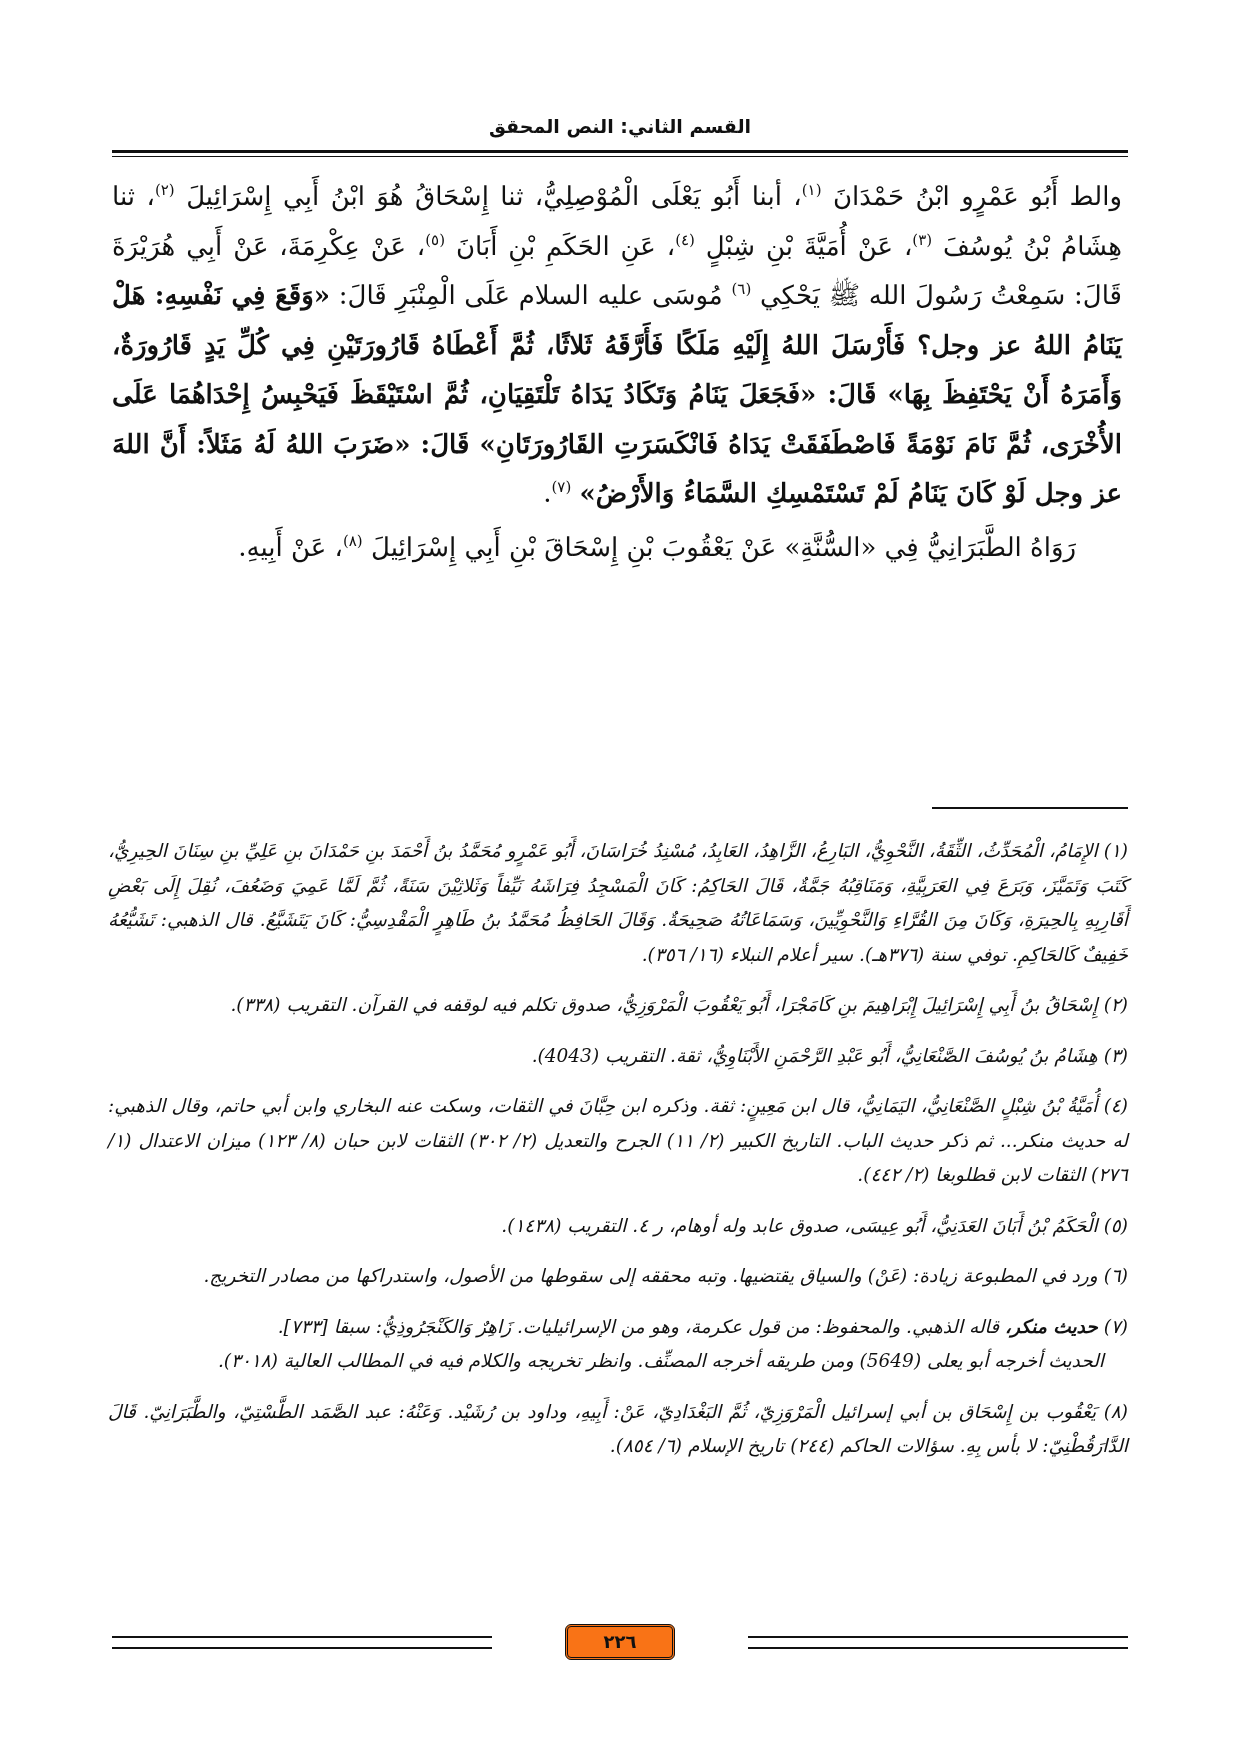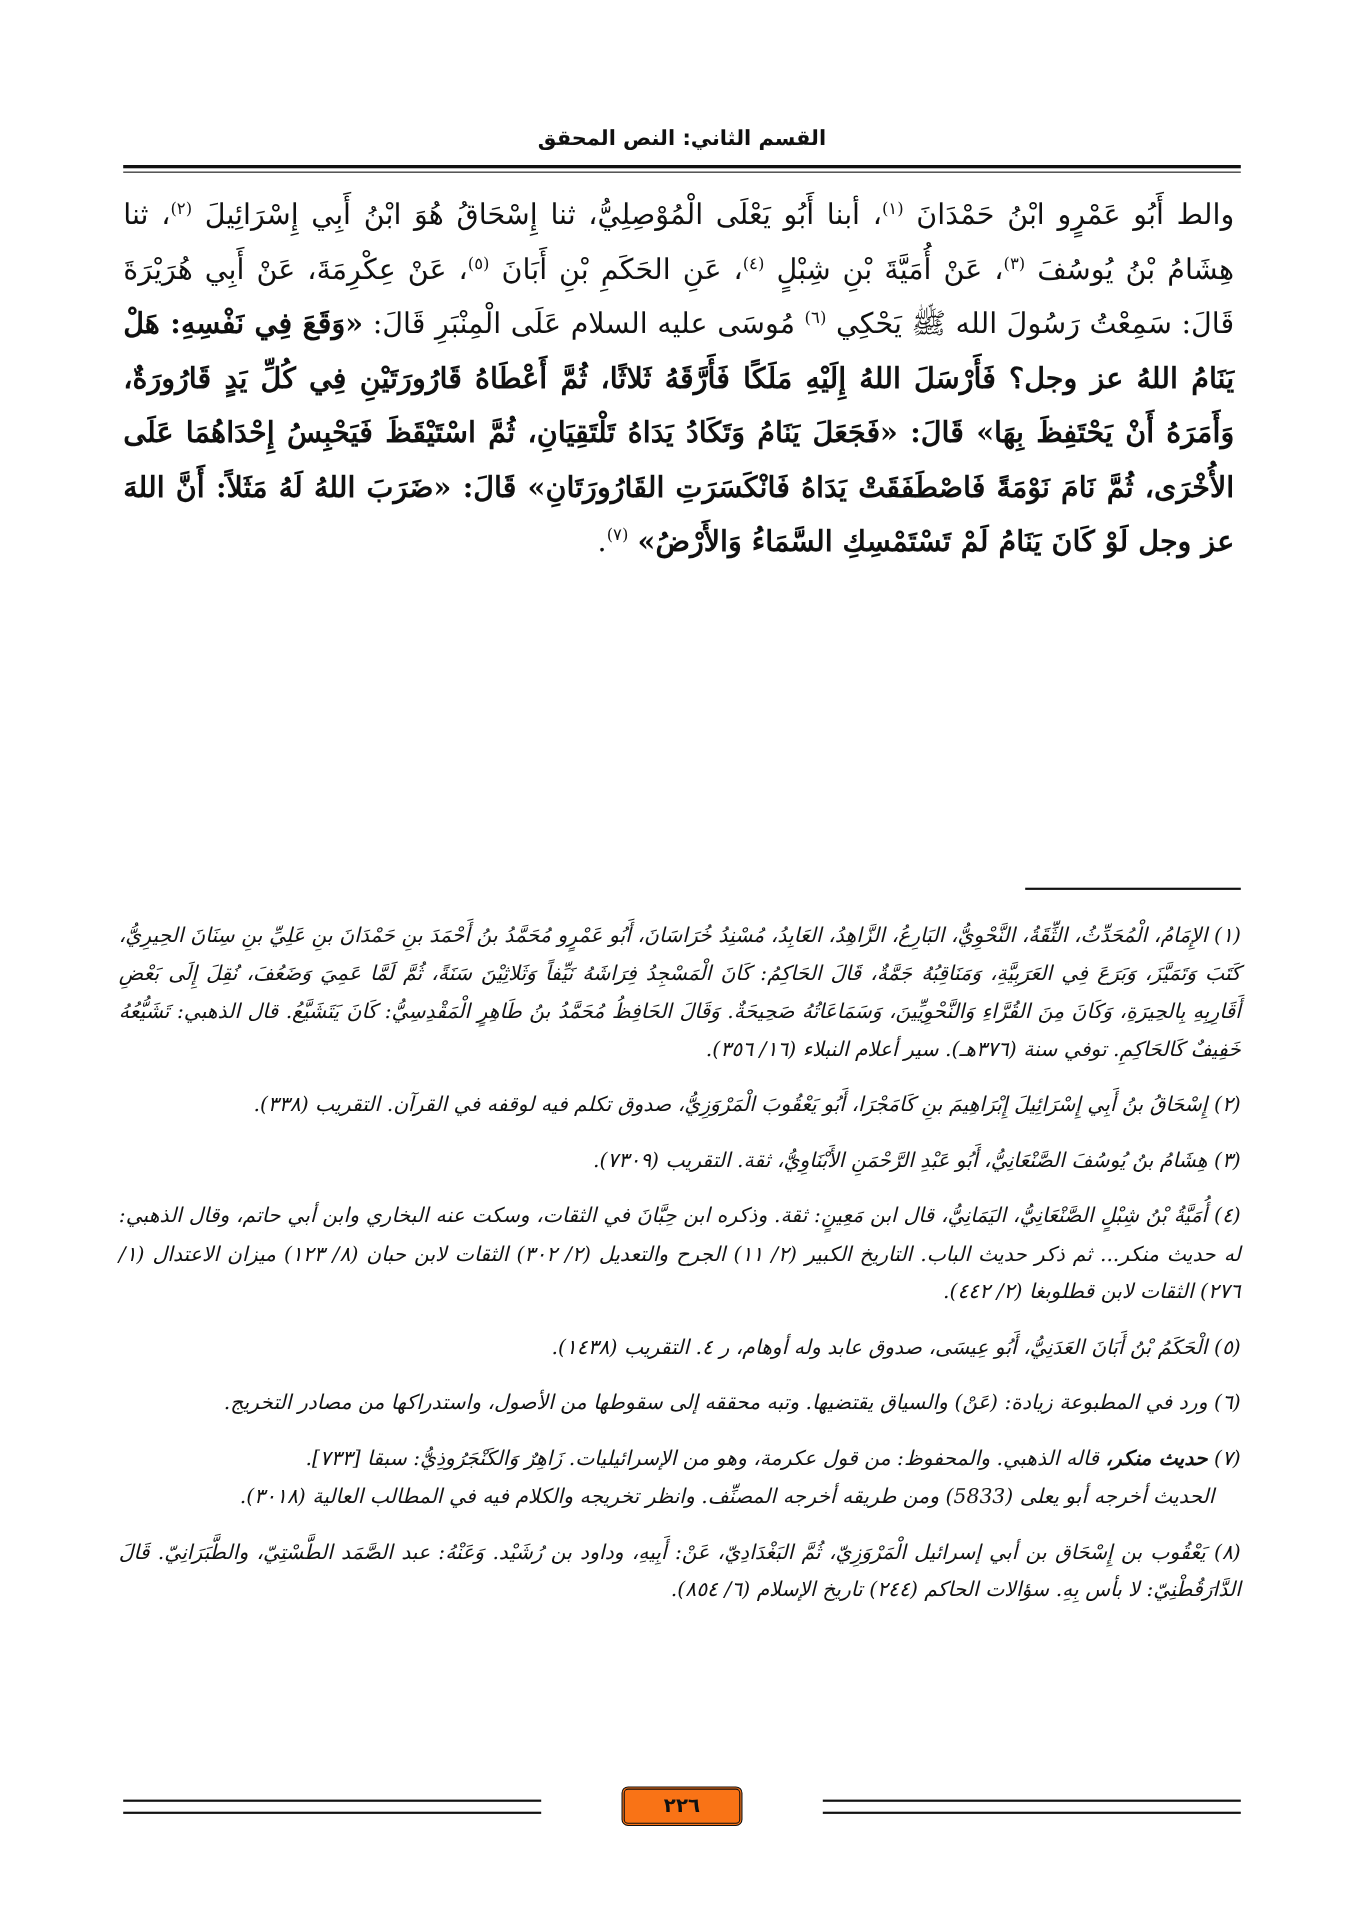--- a/index.html
+++ b/index.html
@@ -61,53 +61,57 @@
   <p>
     <span>والط أَبُو عَمْرٍو ابْنُ حَمْدَانَ</span>
     <sup class="fn">(١)</sup><span>، أبنا أَبُو يَعْلَى الْمُوْصِلِيُّ، ثنا إِسْحَاقُ هُوَ ابْنُ أَبِي إِسْرَائِيلَ</span>
     <sup class="fn">(٢)</sup><span>، ثنا هِشَامُ بْنُ يُوسُفَ</span>
     <sup class="fn">(٣)</sup><span>، عَنْ أُمَيَّةَ بْنِ شِبْلٍ</span>
     <sup class="fn">(٤)</sup><span>، عَنِ الحَكَمِ بْنِ أَبَانَ</span>
     <sup class="fn">(٥)</sup><span>، عَنْ عِكْرِمَةَ، عَنْ أَبِي هُرَيْرَةَ قَالَ: سَمِعْتُ رَسُولَ الله ﷺ يَحْكِي</span>
     <sup class="fn">(٦)</sup><span> مُوسَى عليه السلام عَلَى الْمِنْبَرِ قَالَ: </span><span class="hadith">«وَقَعَ فِي نَفْسِهِ: هَلْ يَنَامُ اللهُ عز وجل؟ فَأَرْسَلَ اللهُ إِلَيْهِ مَلَكًا فَأَرَّقَهُ ثَلاثًا، ثُمَّ أَعْطَاهُ قَارُورَتَيْنِ فِي كُلِّ يَدٍ قَارُورَةٌ، وَأَمَرَهُ أَنْ يَحْتَفِظَ بِهَا» قَالَ: «فَجَعَلَ يَنَامُ وَتَكَادُ يَدَاهُ تَلْتَقِيَانِ، ثُمَّ اسْتَيْقَظَ فَيَحْبِسُ إِحْدَاهُمَا عَلَى الأُخْرَى، ثُمَّ نَامَ نَوْمَةً فَاصْطَفَقَتْ يَدَاهُ فَانْكَسَرَتِ القَارُورَتَانِ» قَالَ: «ضَرَبَ اللهُ لَهُ مَثَلاً: أَنَّ اللهَ عز وجل لَوْ كَانَ يَنَامُ لَمْ تَسْتَمْسِكِ السَّمَاءُ وَالأَرْضُ»</span>
     <sup class="fn">(٧)</sup><span>.</span>
   </p>
+  <p class="riwaya">
+    <span>رَوَاهُ الطَّبَرَانِيُّ فِي «السُّنَّةِ» عَنْ يَعْقُوبَ بْنِ إِسْحَاقَ بْنِ أَبِي إِسْرَائِيلَ</span>
+    <sup class="fn">(٨)</sup><span>، عَنْ أَبِيهِ.</span>
+  </p>
 </div>
 
 <div class="fn-separator"></div>
 
 <div class="footnotes">
   <p class="footnote">
     <span class="num">(١)</span>
     <span>الإِمَامُ، الْمُحَدِّثُ، الثِّقَةُ، النَّحْوِيُّ، البَارِعُ، الزَّاهِدُ، العَابِدُ، مُسْنِدُ خُرَاسَانَ، أَبُو عَمْرٍو مُحَمَّدُ بنُ أَحْمَدَ بنِ حَمْدَانَ بنِ عَلِيِّ بنِ سِنَانَ الحِيرِيُّ، كَتَبَ وَتَمَيَّزَ، وَبَرَعَ فِي العَرَبِيَّةِ، وَمَنَاقِبُهُ جَمَّةٌ، قَالَ الحَاكِمُ: كَانَ الْمَسْجِدُ فِرَاشَهُ نَيِّفاً وَثَلاثِيْنَ سَنَةً، ثُمَّ لَمَّا عَمِيَ وَضَعُفَ، نُقِلَ إِلَى بَعْضِ أَقَارِبِهِ بِالحِيرَةِ، وَكَانَ مِنَ القُرَّاءِ وَالنَّحْوِيِّينَ، وَسَمَاعَاتُهُ صَحِيحَةٌ. وَقَالَ الحَافِظُ مُحَمَّدُ بنُ طَاهِرٍ الْمَقْدِسِيُّ: كَانَ يَتَشَيَّعُ. قال الذهبي: تَشَيُّعُهُ خَفِيفٌ كَالحَاكِمِ. توفي سنة (٣٧٦هـ). سير أعلام النبلاء (١٦/ ٣٥٦).</span>
   </p>
   <p class="footnote">
     <span class="num">(٢)</span>
     <span>إِسْحَاقُ بنُ أَبِي إِسْرَائِيلَ إِبْرَاهِيمَ بنِ كَامَجْرَا، أَبُو يَعْقُوبَ الْمَرْوَزِيُّ، صدوق تكلم فيه لوقفه في القرآن. التقريب (٣٣٨).</span>
   </p>
   <p class="footnote">
     <span class="num">(٣)</span>
-    <span>هِشَامُ بنُ يُوسُفَ الصَّنْعَانِيُّ، أَبُو عَبْدِ الرَّحْمَنِ الأَبْنَاوِيُّ، ثقة. التقريب (٧٣٠٩).</span>
+    <span>هِشَامُ بنُ يُوسُفَ الصَّنْعَانِيُّ، أَبُو عَبْدِ الرَّحْمَنِ الأَبْنَاوِيُّ، ثقة. التقريب (4043).</span>
   </p>
   <p class="footnote">
     <span class="num">(٤)</span>
     <span>أُمَيَّةُ بْنُ شِبْلٍ الصَّنْعَانِيُّ، اليَمَانِيُّ، قال ابن مَعِينٍ: ثقة. وذكره ابن حِبَّانَ في الثقات، وسكت عنه البخاري وابن أبي حاتم، وقال الذهبي: له حديث منكر... ثم ذكر حديث الباب. التاريخ الكبير (٢/ ١١) الجرح والتعديل (٢/ ٣٠٢) الثقات لابن حبان (٨/ ١٢٣) ميزان الاعتدال (١/ ٢٧٦) الثقات لابن قطلوبغا (٢/ ٤٤٢).</span>
   </p>
   <p class="footnote">
     <span class="num">(٥)</span>
     <span>الْحَكَمُ بْنُ أَبَانَ العَدَنِيُّ، أَبُو عِيسَى، صدوق عابد وله أوهام، ر ٤. التقريب (١٤٣٨).</span>
   </p>
   <p class="footnote">
     <span class="num">(٦)</span>
     <span>ورد في المطبوعة زيادة: (عَنْ) والسياق يقتضيها. وتبه محققه إلى سقوطها من الأصول، واستدراكها من مصادر التخريج.</span>
   </p>
   <p class="footnote">
     <span class="num">(٧)</span>
     <b>حديث منكر،</b><span> قاله الذهبي. والمحفوظ: من قول عكرمة، وهو من الإسرائيليات. زَاهِرٌ وَالكَنْجَرُوذِيُّ: سبقا [٧٣٣].</span>
-    <span class="cont">الحديث أخرجه أبو يعلى (5833) ومن طريقه أخرجه المصنِّف. وانظر تخريجه والكلام فيه في المطالب العالية (٣٠١٨).</span>
+    <span class="cont">الحديث أخرجه أبو يعلى (5649) ومن طريقه أخرجه المصنِّف. وانظر تخريجه والكلام فيه في المطالب العالية (٣٠١٨).</span>
   </p>
   <p class="footnote">
     <span class="num">(٨)</span>
     <span>يَعْقُوب بن إِسْحَاق بن أبي إسرائيل الْمَرْوَزِيّ، ثُمَّ البَغْدَادِيّ، عَنْ: أَبِيهِ، وداود بن رُشَيْد. وَعَنْهُ: عبد الصَّمَد الطَّسْتِيّ، والطَّبَرَانِيّ. قَالَ الدَّارَقُطْنِيّ: لا بأس بِهِ. سؤالات الحاكم (٢٤٤) تاريخ الإسلام (٦/ ٨٥٤).</span>
   </p>
 </div>
 
 <div class="footer-rule right"></div>
 <div class="footer-rule left"></div>
 <div class="page-number">٢٢٦</div>

